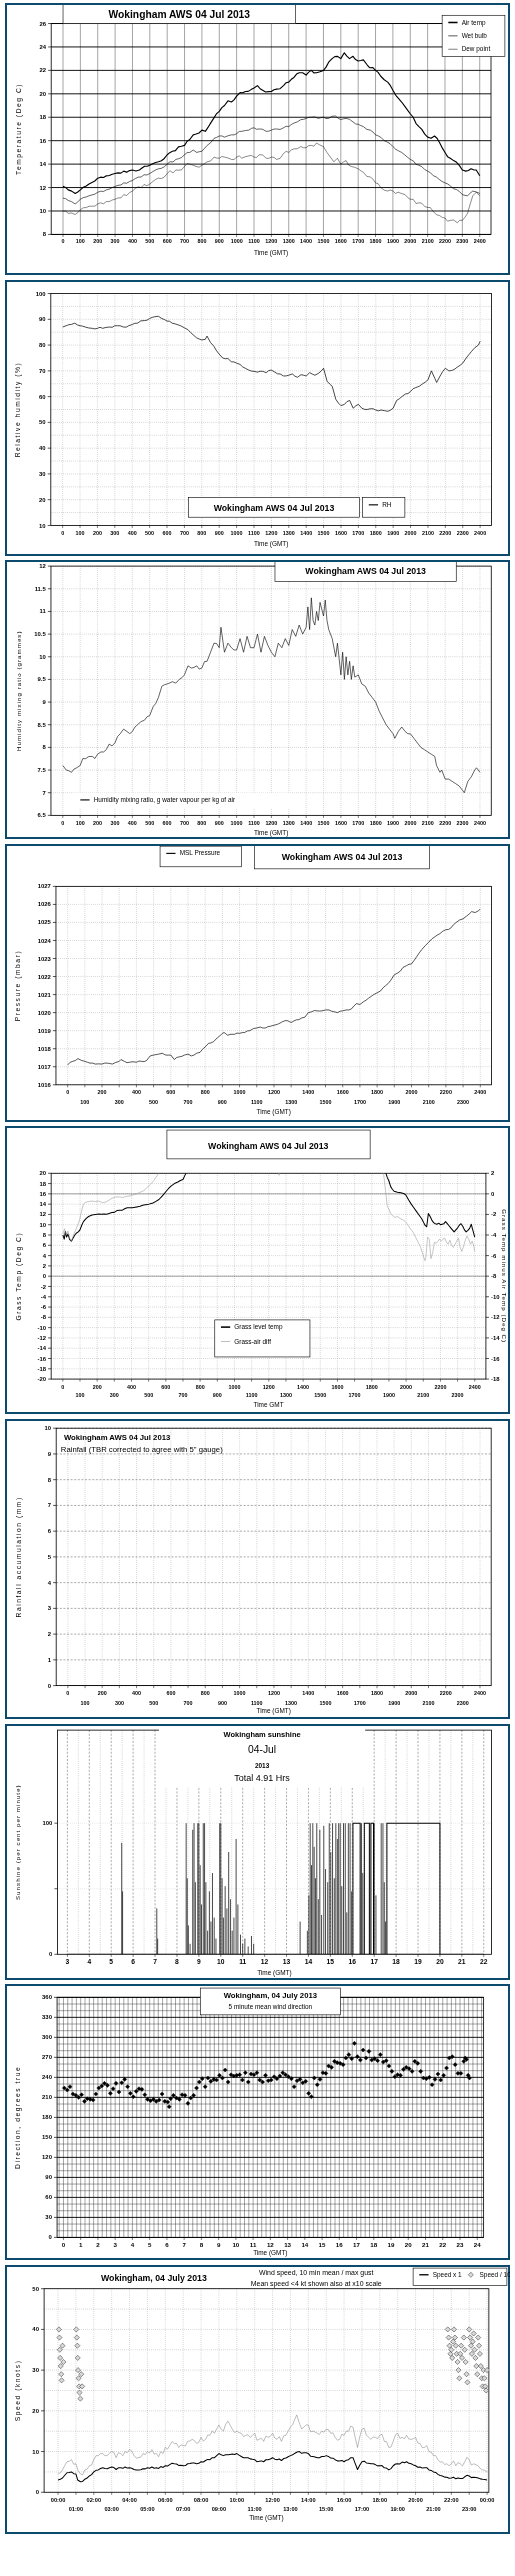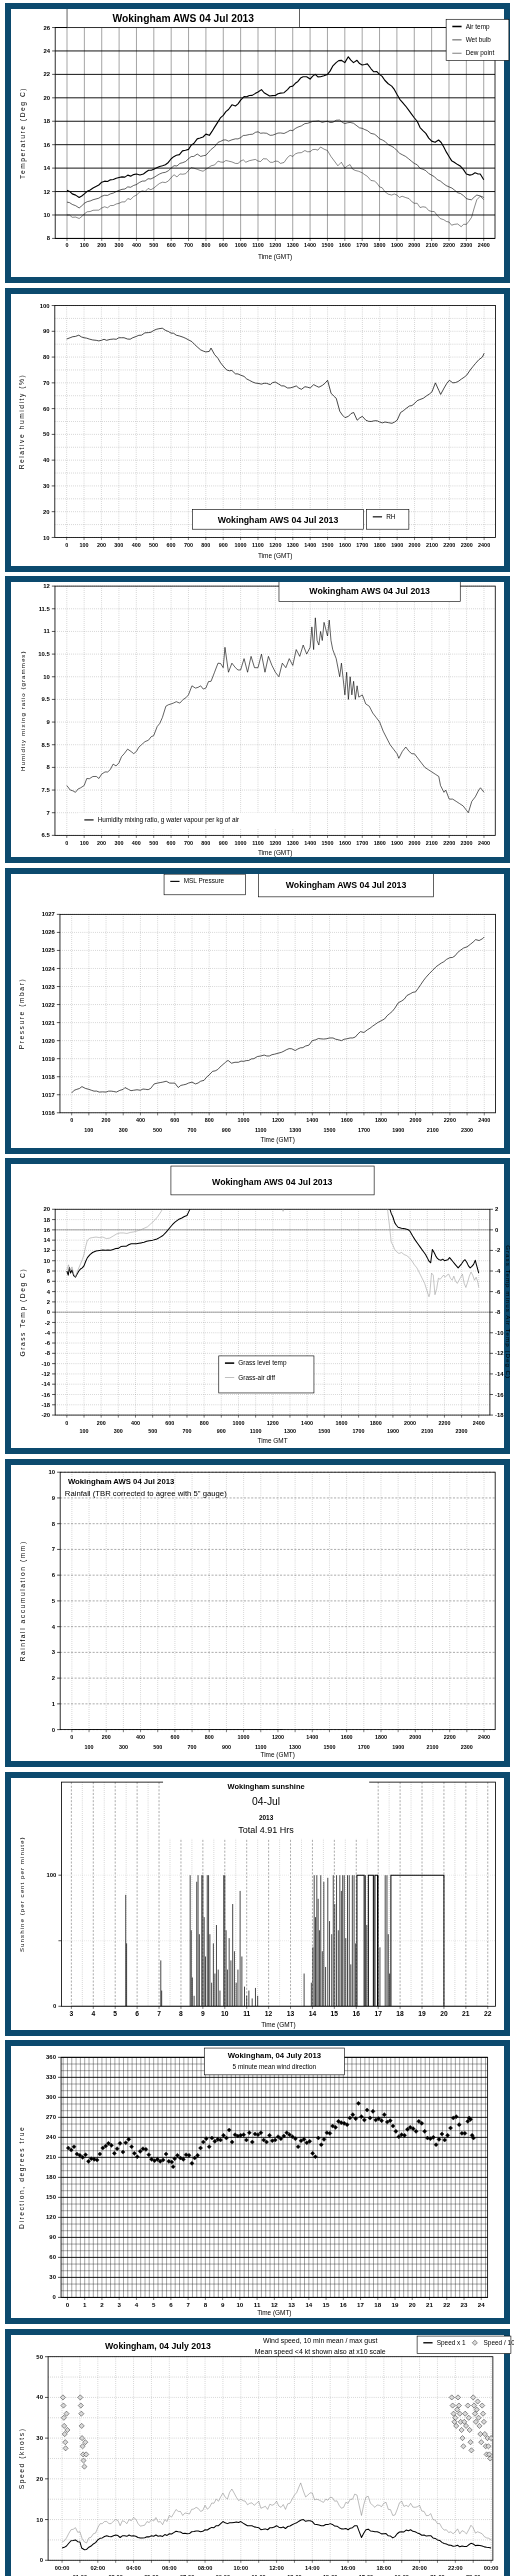--- a/index.html
+++ b/index.html
@@ -1,16 +1,16 @@
 <!DOCTYPE html>
 <html style="font-size:8.2px"><head>
 <meta charset="utf-8">
 <style>
   html,body{margin:0;padding:0;background:#fff;width:515px;height:2576px;overflow:hidden}
-  .panel{margin:4.1px 5.2px 4.6px 5.2px;border:6px solid #0c4a6e;background:#fff}
+  .panel{margin:4.1px 5.2px 4.6px 5.2px;border:2px solid #0c4a6e;background:#fff}
   .panel:first-of-type{margin-top:3.1px}
   svg{display:block}
   text{font-family:"Liberation Sans","DejaVu Sans",sans-serif;fill:#000}
   .tick2{font-size:11.5px;font-weight:bold}
   .xlab{font-size:12.5px}
   .ylab{font-size:13px;letter-spacing:3px}
   .ylab2{font-size:12px;letter-spacing:2px}
   .leg{font-size:12.5px}
   .gridT{stroke:#000;stroke-width:1.8}
   .gridS{stroke:#000;stroke-width:0.7}

